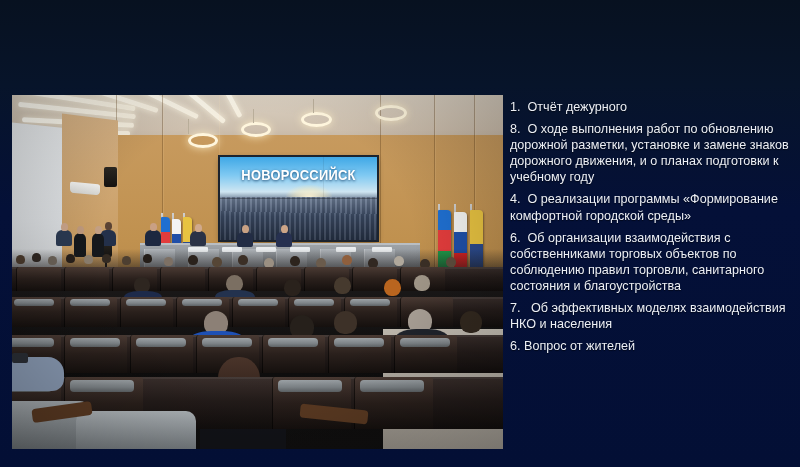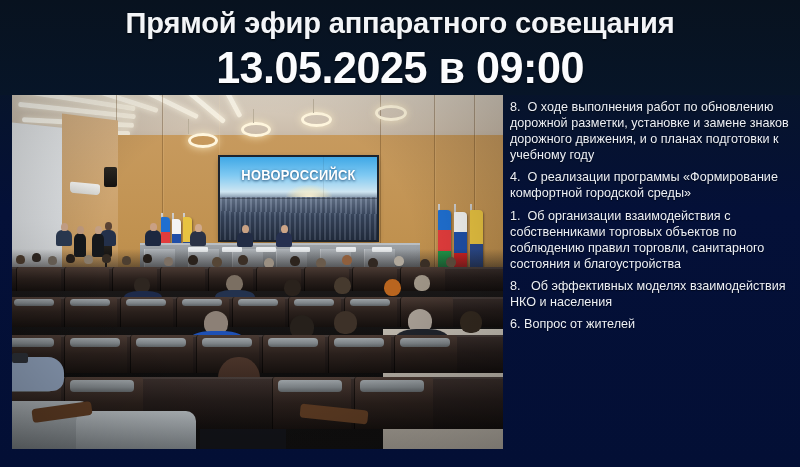--- a/index.html
+++ b/index.html
@@ -240,24 +240,20 @@
     color: #eceff5;
     text-shadow: 0 1px 1px rgba(0,0,0,.55);
     white-space: pre-wrap;
   }
 </style>
 </head>
 <body>
 
 <div class="poster">
 
-  <div class="header">
-    <span class="title-line1">Прямой эфир аппаратного совещания</span>
-    <span class="title-line2">13.05.2025 в 09:00</span>
-  </div>
 
   <div class="photo">
     <div class="scene">
 
       <div class="ceiling"></div>
       <div class="ceil-strip" style="left:4px;  top:2px;  width:120px; height:5px; transform:rotate(9deg);"></div>
       <div class="ceil-strip" style="left:6px;  top:13px; width:118px; height:5px; transform:rotate(6deg);"></div>
       <div class="ceil-strip" style="left:10px; top:25px; width:112px; height:5px; transform:rotate(3deg);"></div>
       <div class="ceil-strip" style="left:14px; top:36px; width:104px; height:5px; transform:rotate(0deg);"></div>
       <div class="ceil-strip" style="left:62px; top:0px;  width:86px;  height:5px; transform:rotate(18deg);"></div>
@@ -457,20 +453,21 @@
 
         <div style="position:absolute; left:-10px; top:108px; width:62px; height:34px; background:#8a9bb4; border-radius:0 16px 12px 0;"></div>
         <div style="position:absolute; left:0px;  top:104px; width:16px; height:10px; background:#2b2f36; border-radius:2px;"></div>
       </div>
 
       <div class="photo-vignette"></div>
     </div>
   </div>
 
   <div class="agenda">
+    <p class="agenda-item">1.  Отчёт дежурного</p>
     <p class="agenda-item">8.  О ходе выполнения работ по обновлению дорожной разметки, установке и замене знаков дорожного движения, и о планах подготовки к учебному году</p>
     <p class="agenda-item">4.  О реализации программы «Формирование комфортной городской среды»</p>
-    <p class="agenda-item">1.  Об организации взаимодействия с собственниками торговых объектов по соблюдению правил торговли, санитарного состояния и благоустройства</p>
-    <p class="agenda-item">8.   Об эффективных моделях взаимодействия НКО и населения</p>
+    <p class="agenda-item">6.  Об организации взаимодействия с собственниками торговых объектов по соблюдению правил торговли, санитарного состояния и благоустройства</p>
+    <p class="agenda-item">7.   Об эффективных моделях взаимодействия НКО и населения</p>
     <p class="agenda-item">6. Вопрос от жителей</p>
   </div>
 
 </div>
 
 </body></html>

